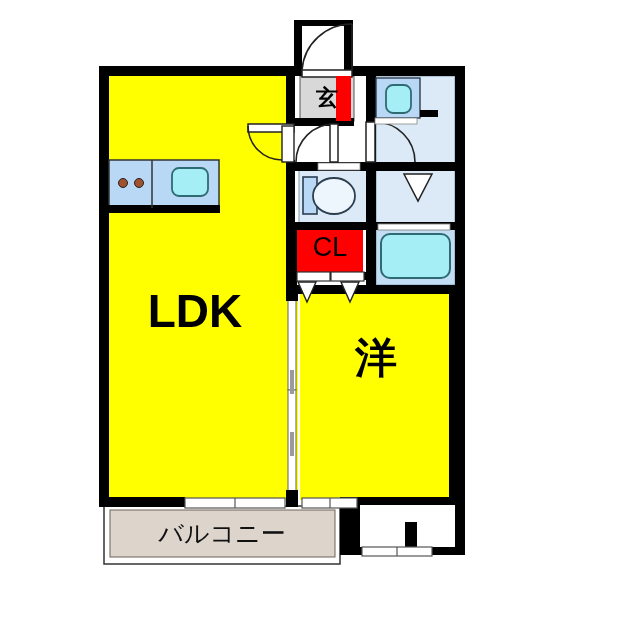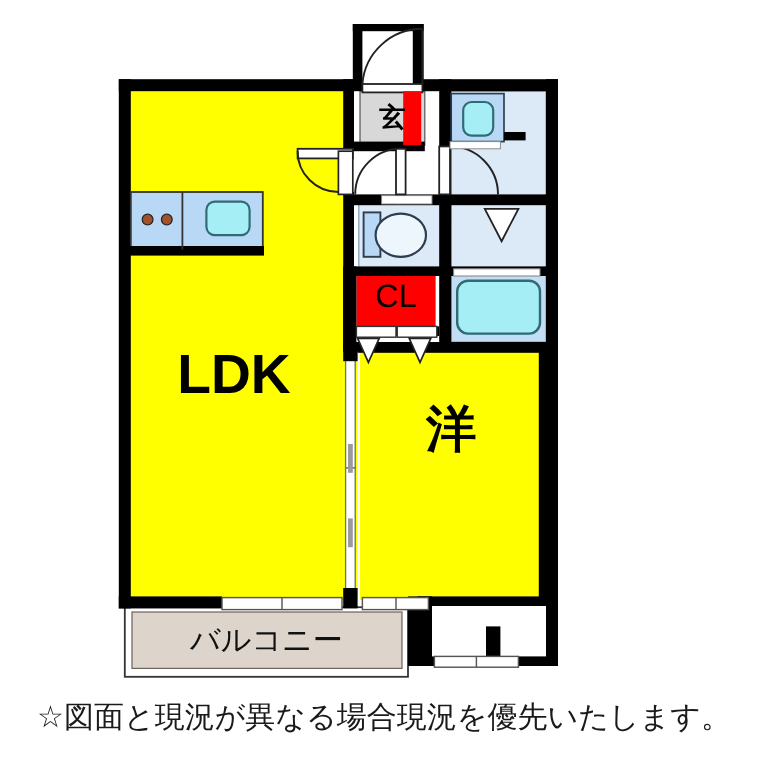--- a/index.html
+++ b/index.html
@@ -232,15 +232,14 @@
     </g>
 
     <text class="svg-label label-ldk" x="195" y="315">LDK</text>
     <text class="svg-label label-yo" x="376" y="360">洋</text>
     <text class="svg-label label-cl" x="330" y="249">CL</text>
     <text class="svg-label label-genkan" x="327" y="99">玄</text>
     <text class="svg-label label-balcony" x="222" y="535">バルコニー</text>
 
   </svg>
 
-  <div class="disclaimer">☆図面と現況が異なる場合現況を優先いたします。</div>
 
 </div>
 
 </body></html>

